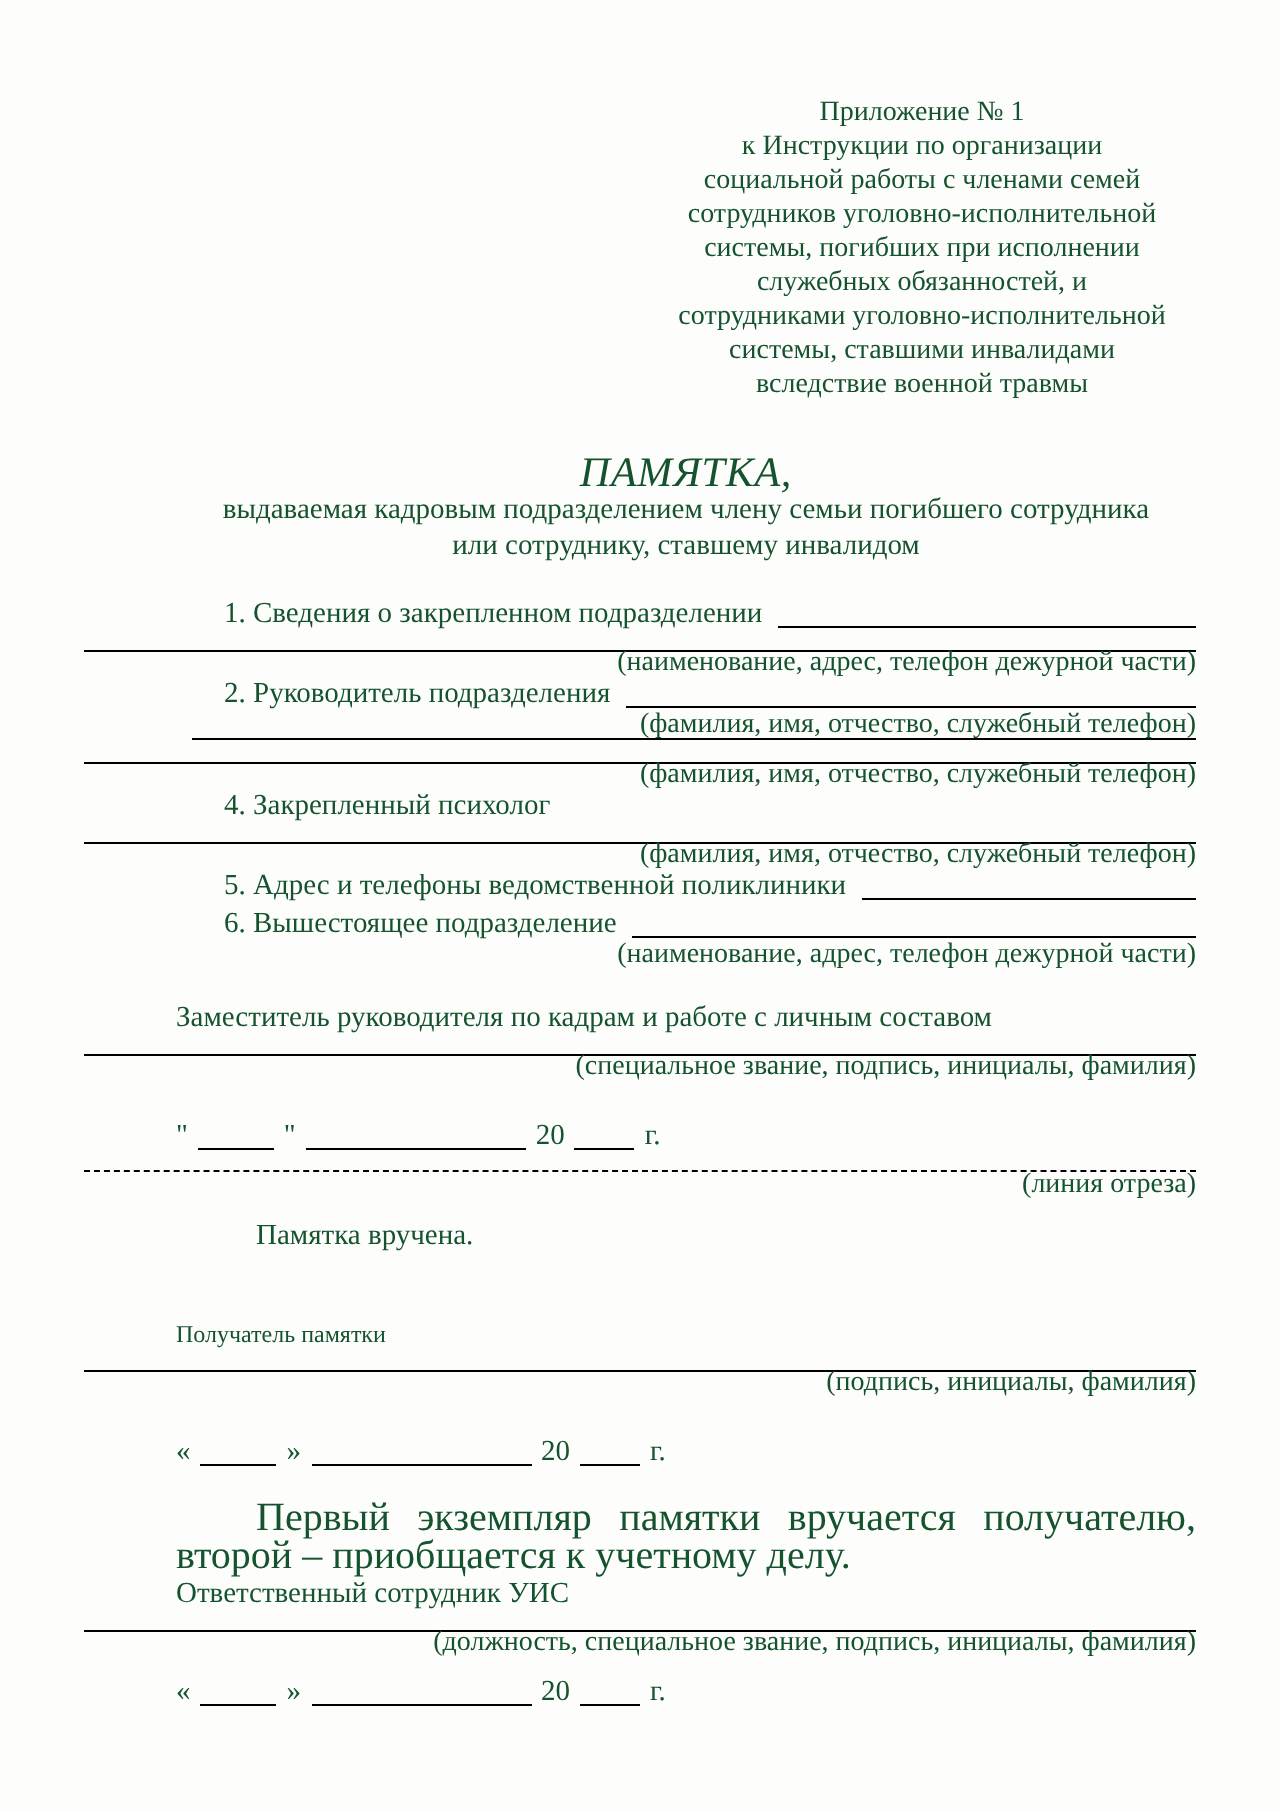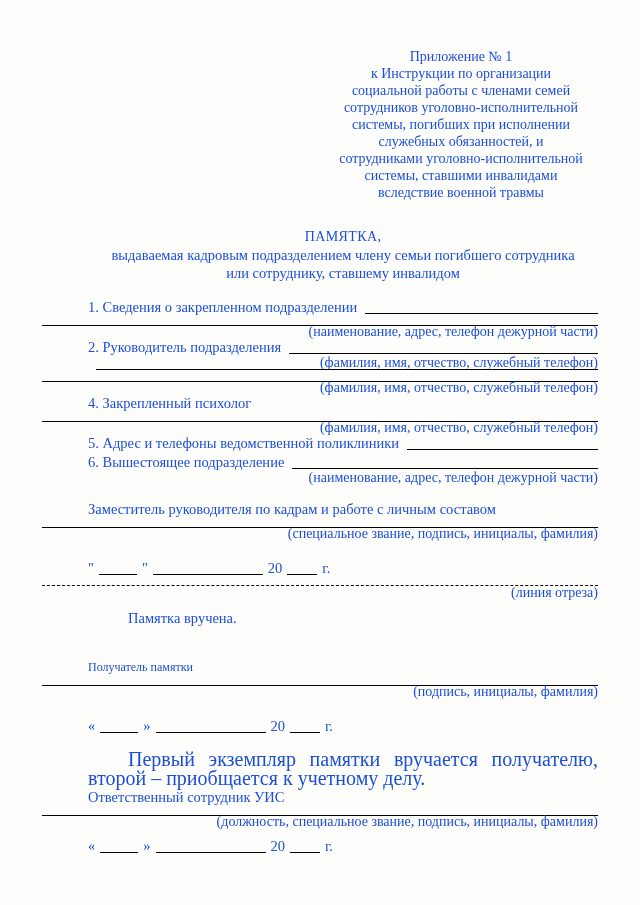--- a/index.html
+++ b/index.html
@@ -2,56 +2,57 @@
 <html><head>
 <meta charset="utf-8">
 <style>
   * { box-sizing: border-box; margin: 0; padding: 0; }
   html, body { background: #ffffff; }
   .page {
     position: relative;
     width: 640px;
     height: 905px;
     background: #fdfdfc;
-    color: #1d4ed8;
+    color: #14532d;
     font-family: "Liberation Serif", "DejaVu Serif", serif;
     overflow: hidden;
   }
   .content { padding: 48px 42px 0 42px; }
   .ind { margin-left: 46px; }
 
   .appendix {
     width: 274px;
     margin-left: auto;
     text-align: center;
     font-size: 14px;
     line-height: 17px;
   }
 
   .title {
     margin-top: 26px;
     text-align: center;
-    font-size: 14px;
+    font-size: 21px;
     line-height: 19px;
     letter-spacing: 0.4px;
+    font-style: italic;
   }
   .subtitle {
     text-align: center;
     font-size: 14.5px;
     line-height: 18px;
   }
   .form-start { margin-top: 16px; }
 
   .row {
     display: flex;
     align-items: flex-end;
     font-size: 14.5px;
     line-height: 19px;
   }
-  .lbl { white-space: nowrap; }
+  .lbl { white-space: nowrap; margin-left: 24px; }
   .blank {
     flex: 1 1 auto;
     border-bottom: 1px solid #000;
     margin-left: 8px;
     margin-bottom: 3px;
   }
   .rule {
     height: 9px;
     border-bottom: 1px solid #000;
   }

